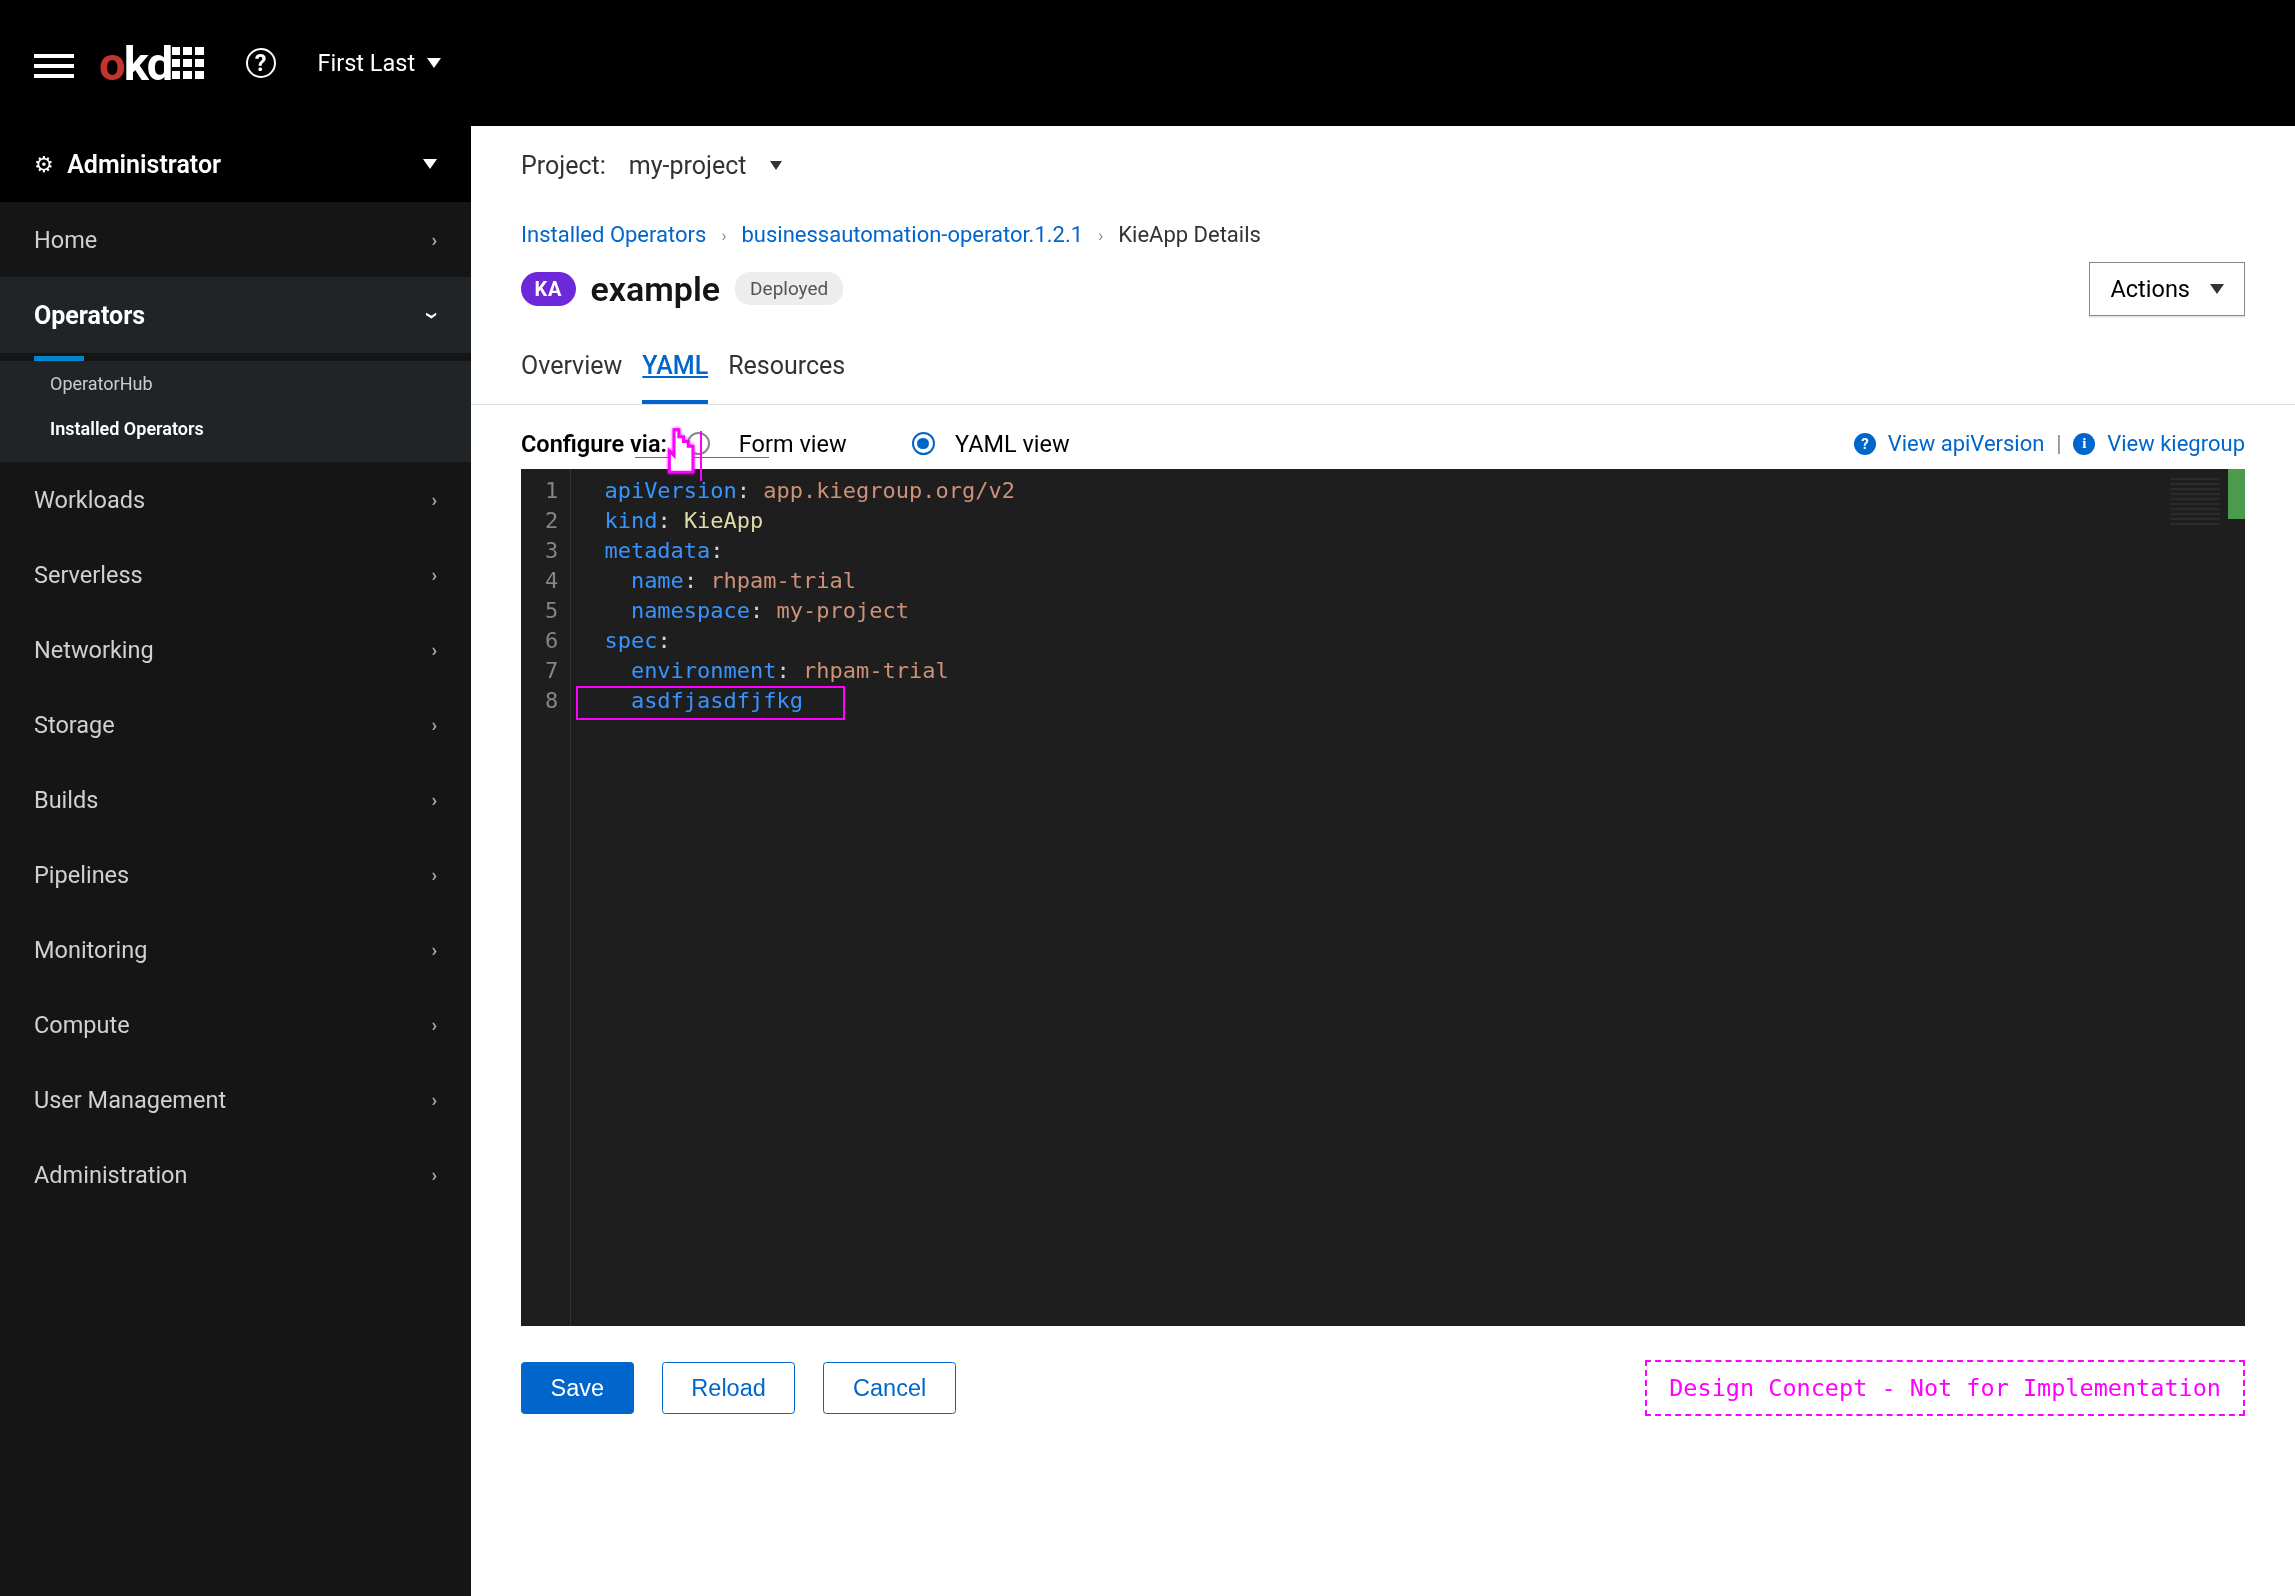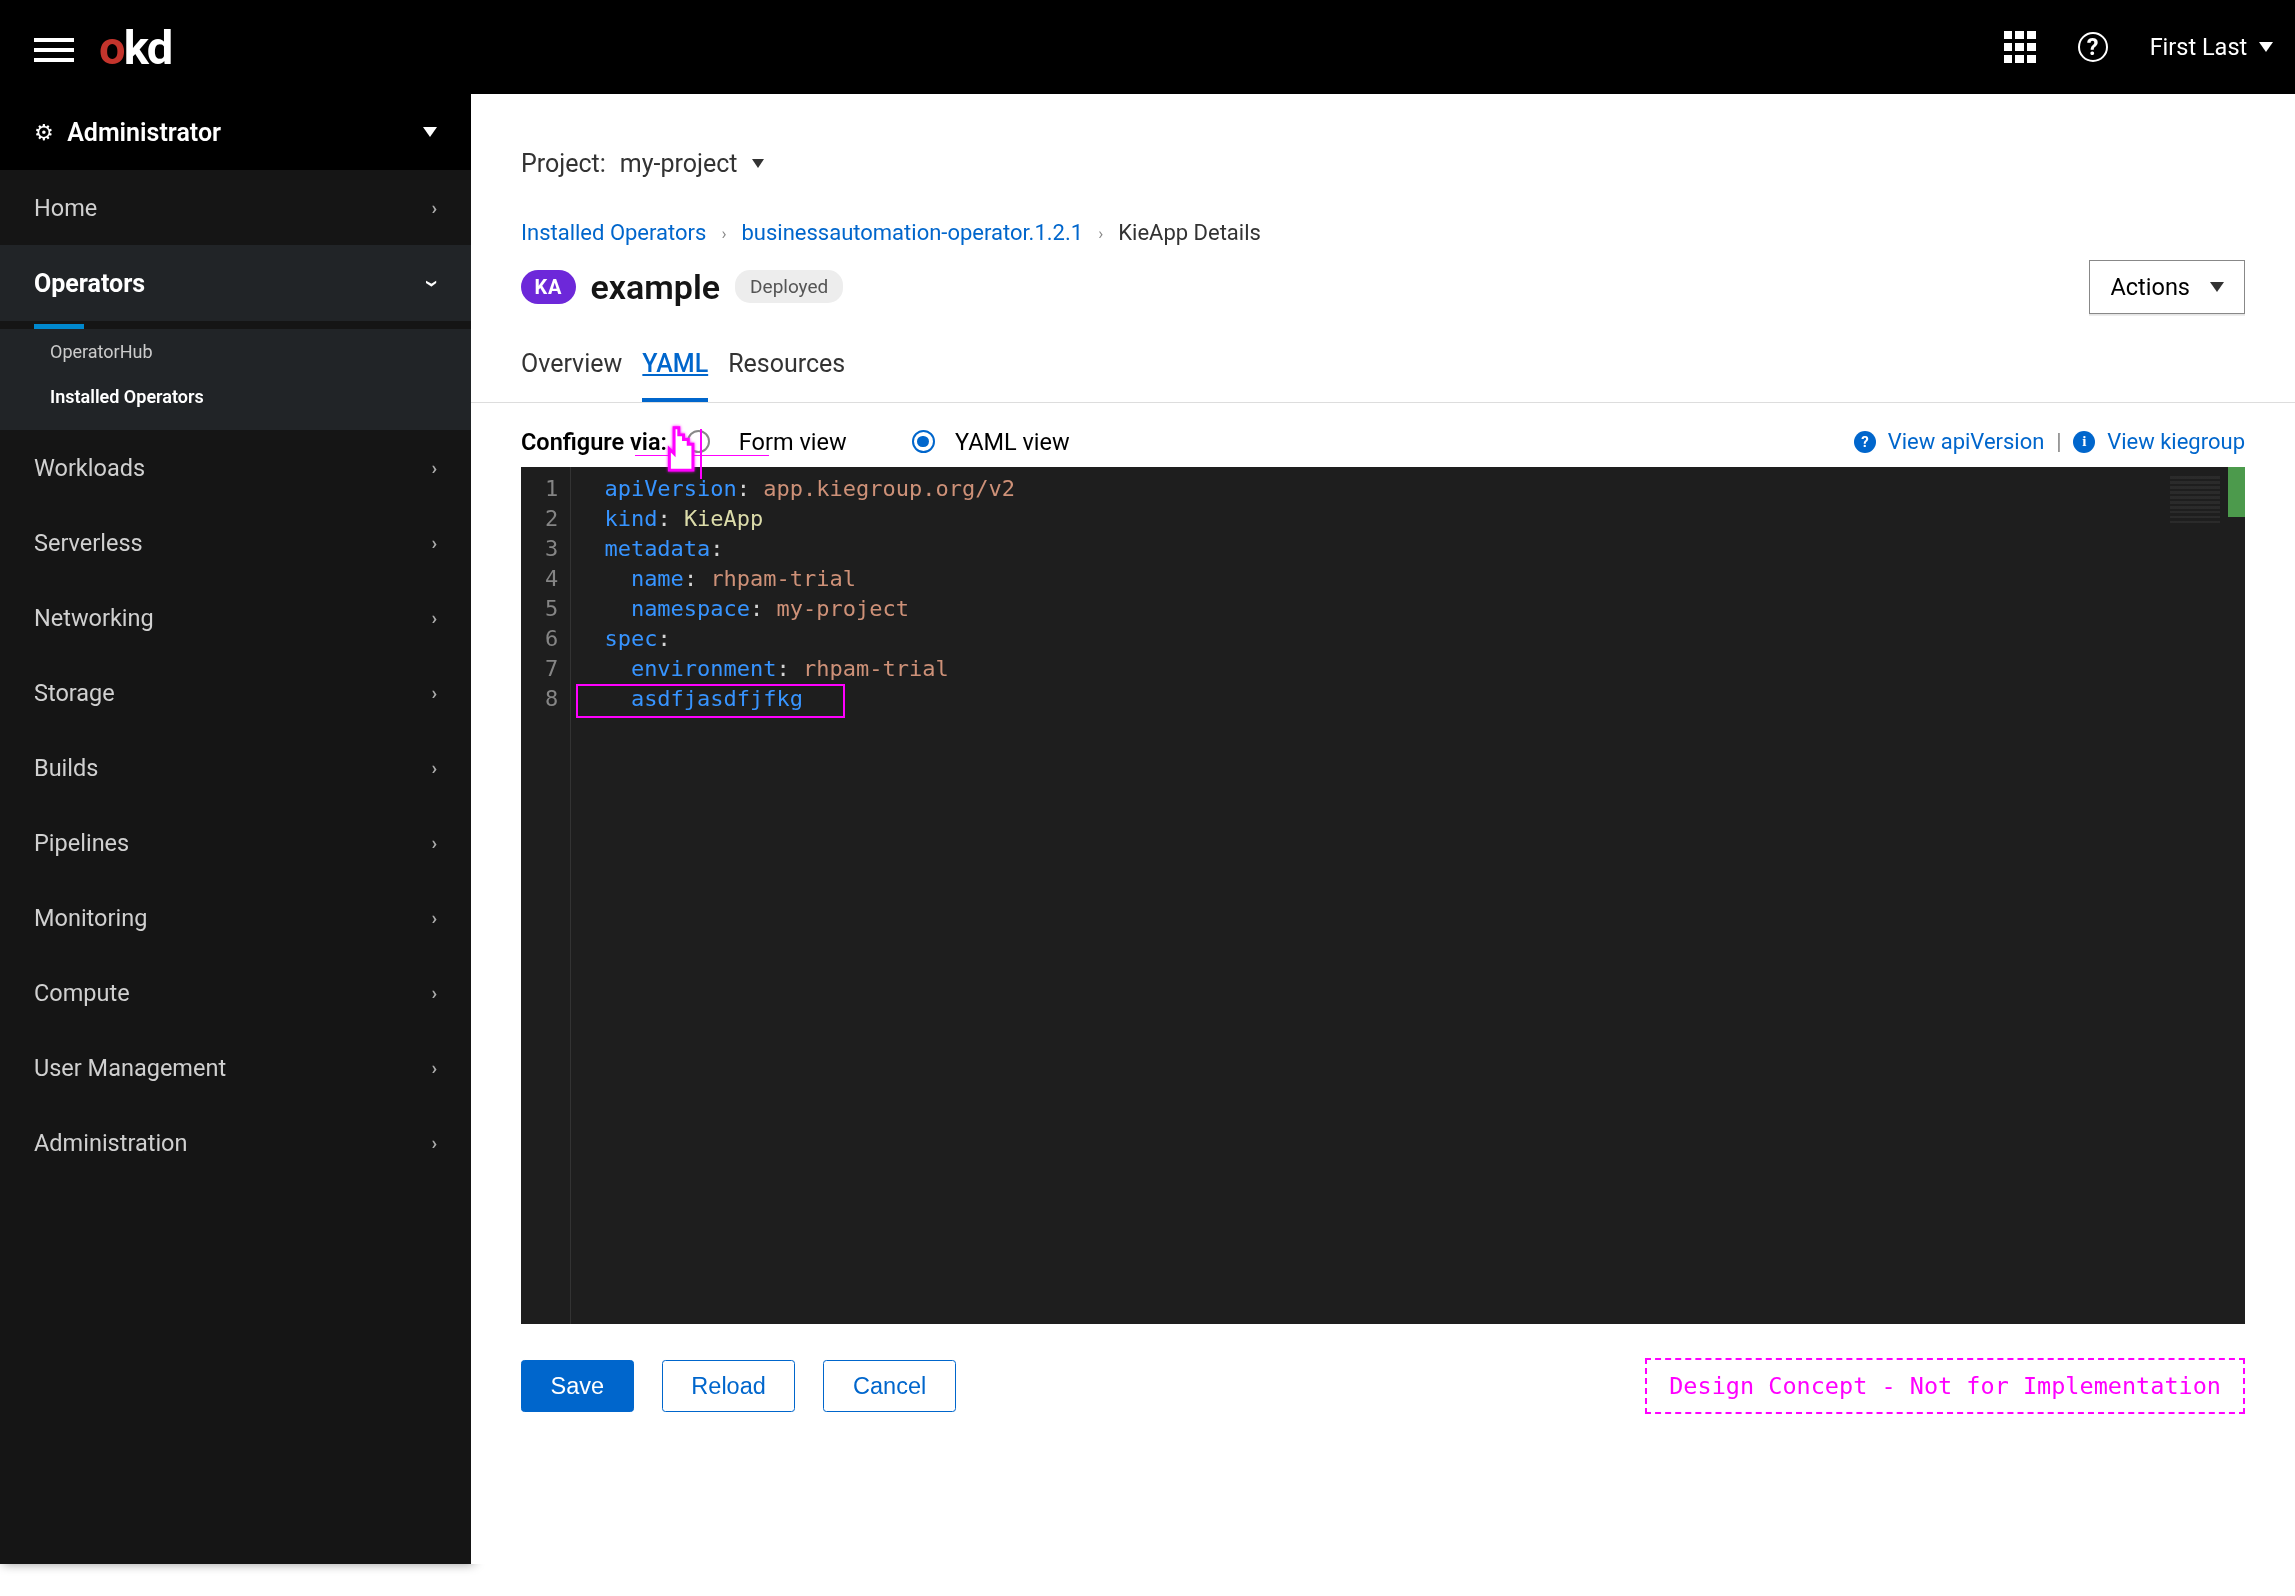--- a/index.html
+++ b/index.html
@@ -1,19 +1,19 @@
 <!DOCTYPE html>
 <html style="font-size:13.4px"><head>
 <meta charset="utf-8">
 <style>
 * { box-sizing: border-box; margin: 0; padding: 0; }
 body { font-family: -apple-system, BlinkMacSystemFont, "Segoe UI", Roboto, sans-serif; background: #fff; width: 2295px; height: 1596px; overflow: hidden; }
 
 
-.topbar { background: #000; height: 94px; display: flex; align-items: center; justify-content: space-between; padding: 0 22px 0 34px; }
+.topbar { background: #000; height: 126px; display: flex; align-items: center; padding: 0 60px 0 34px; }
 .topbar-left { display: flex; align-items: center; gap: 25px; }
 .hamburger { width: 40px; height: 30px; cursor: pointer; }
 .hamburger span { display: block; height: 4.2px; background: #fff; margin: 5.9px 0; }
 .logo { color: #c4342c; font-size: 47px; font-weight: bold; letter-spacing: -1.7px; }
 .logo .o { color: #c4342c; }
 .logo .k { color: #fff; }
 .logo .d { color: #fff; }
 .topbar-right { display: flex; align-items: center; gap: 42px; color: #fff; font-size: 23.5px; }
 .apps-icon { display: grid; grid-template-columns: repeat(3, 8.4px); grid-gap: 3.4px; cursor: pointer; }
 .apps-icon div { width: 8.4px; height: 8.4px; background: #fff; }
@@ -32,21 +32,21 @@
 .sb-item { padding: 23.5px 34px; display: flex; align-items: center; justify-content: space-between; cursor: pointer; font-size: 23.5px; color: #d0d0d0; }
 .sb-item .chev { font-size: 18.5px; color: #aaa; font-weight: bold; }
 .sb-sub { background: #212427; padding: 11.8px 34px 11.8px 50px; font-size: 18px; color: #ccc; cursor: pointer; }
 .sb-sub.active { color: #fff; font-weight: 600; }
 .sb-section-active { padding: 23.5px 34px; font-size: 25px; font-weight: 700; color: #fff; background: #212427; display:flex; justify-content: space-between; align-items:center; }
 .sb-underline { width: 50px; height: 5px; background: #0088ce; margin: 3.4px 0 0 34px; }
 .sb-sub-wrap { background: #212427; padding-bottom: 11.8px; }
 
 
 .main { flex: 1; background: #fff; display: flex; flex-direction: column; overflow: hidden; }
-.project-bar { padding: 25px 50px 17px; font-size: 25px; color: #333; display: flex; align-items: center; gap: 14px; margin-top: 30px; }
+.project-bar { padding: 25px 50px 17px; font-size: 25px; color: #333; display: flex; align-items: center; gap: 23px; }
 .project-bar .label { font-weight: 400; }
 .project-bar .name { font-weight: 400; }
 .project-caret { width:0; height:0; border-left:6.7px solid transparent; border-right:6.7px solid transparent; border-top:9.2px solid #333; cursor:pointer; }
 
 .breadcrumb { padding: 25px 50px 0; font-size: 22px; display: flex; align-items: center; gap: 15px; }
 .breadcrumb a { color: #0066cc; cursor: pointer; }
 .breadcrumb .chev { color: #888; font-size:17px; }
 .breadcrumb .current { color: #333; }
 
 .header-row { padding: 15px 50px; display: flex; align-items: center; justify-content: space-between; }

